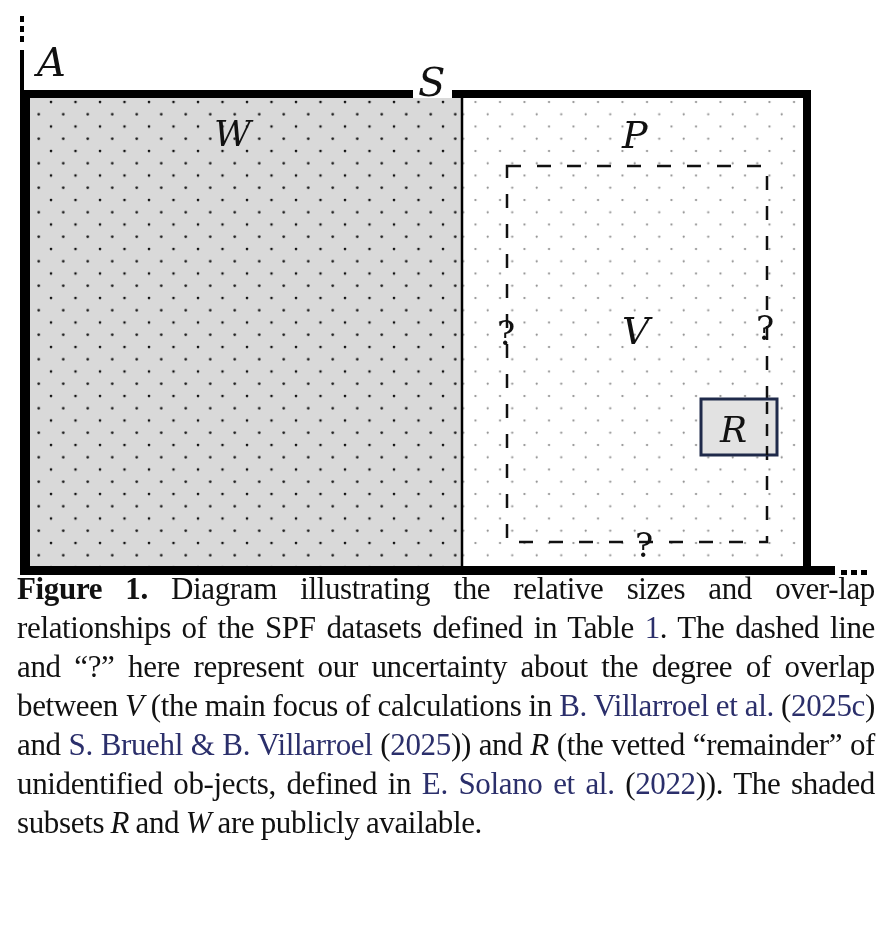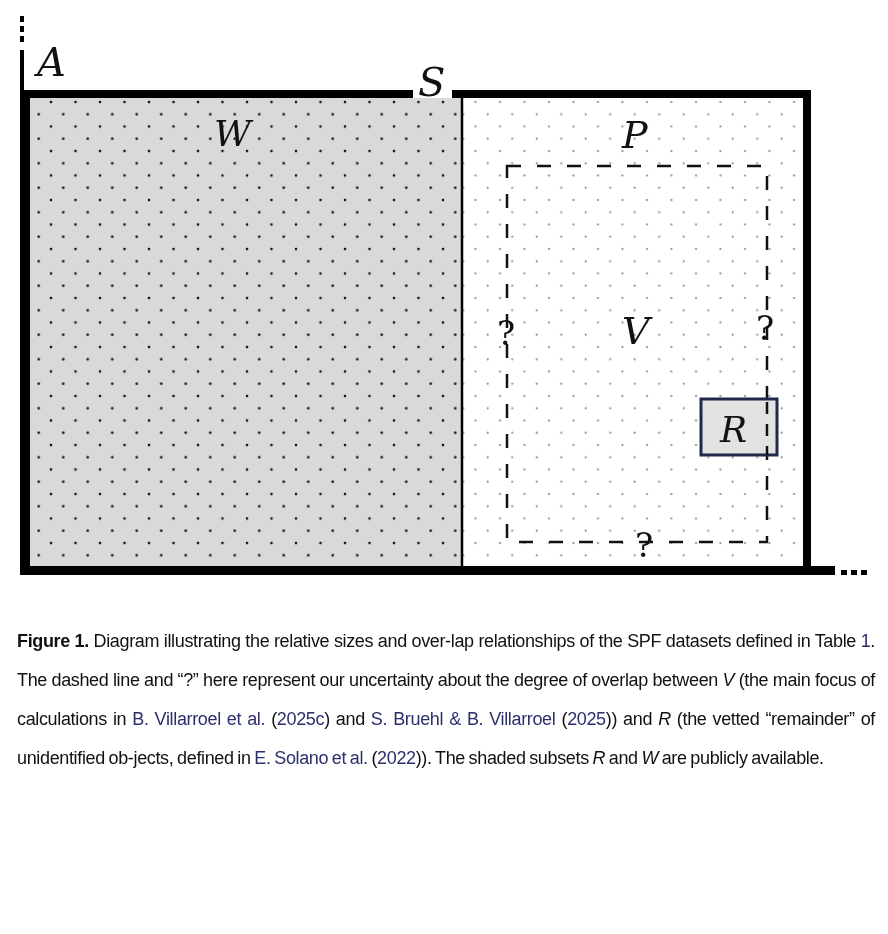--- a/index.html
+++ b/index.html
@@ -1,22 +1,22 @@
 <!DOCTYPE html>
 <html><head>
 <meta charset="utf-8">
 <style>
   html, body { margin: 0; padding: 0; background: #ffffff; }
   body { width: 888px; height: 934px; position: relative; overflow: hidden; }
   #figure { position: absolute; left: 0; top: 0; width: 888px; height: 590px; }
   .math { font-family: "DejaVu Serif", "Liberation Serif", serif; font-style: italic; fill: #111; }
   #caption {
-    position: absolute; left: 17px; top: 622px; width: 858px;
-    font-family: Liberation Sans, sans-serif;
-    font-size: 18px; line-height: 39px; color: #111;
+    position: absolute; left: 17px; top: 569px; width: 858px;
+    font-family: Liberation Serif, serif;
+    font-size: 31px; line-height: 39px; color: #111;
     text-align: justify; letter-spacing: -0.35px; word-spacing: -1px;
   }
   #caption .label { font-weight: bold; }
   #caption .cite { color: #2b2f6b; }
   #caption i { font-style: italic; }
 </style>
 </head>
 <body>
 
 <svg id="figure" width="888" height="590" viewBox="0 0 888 590" xmlns="http://www.w3.org/2000/svg">

